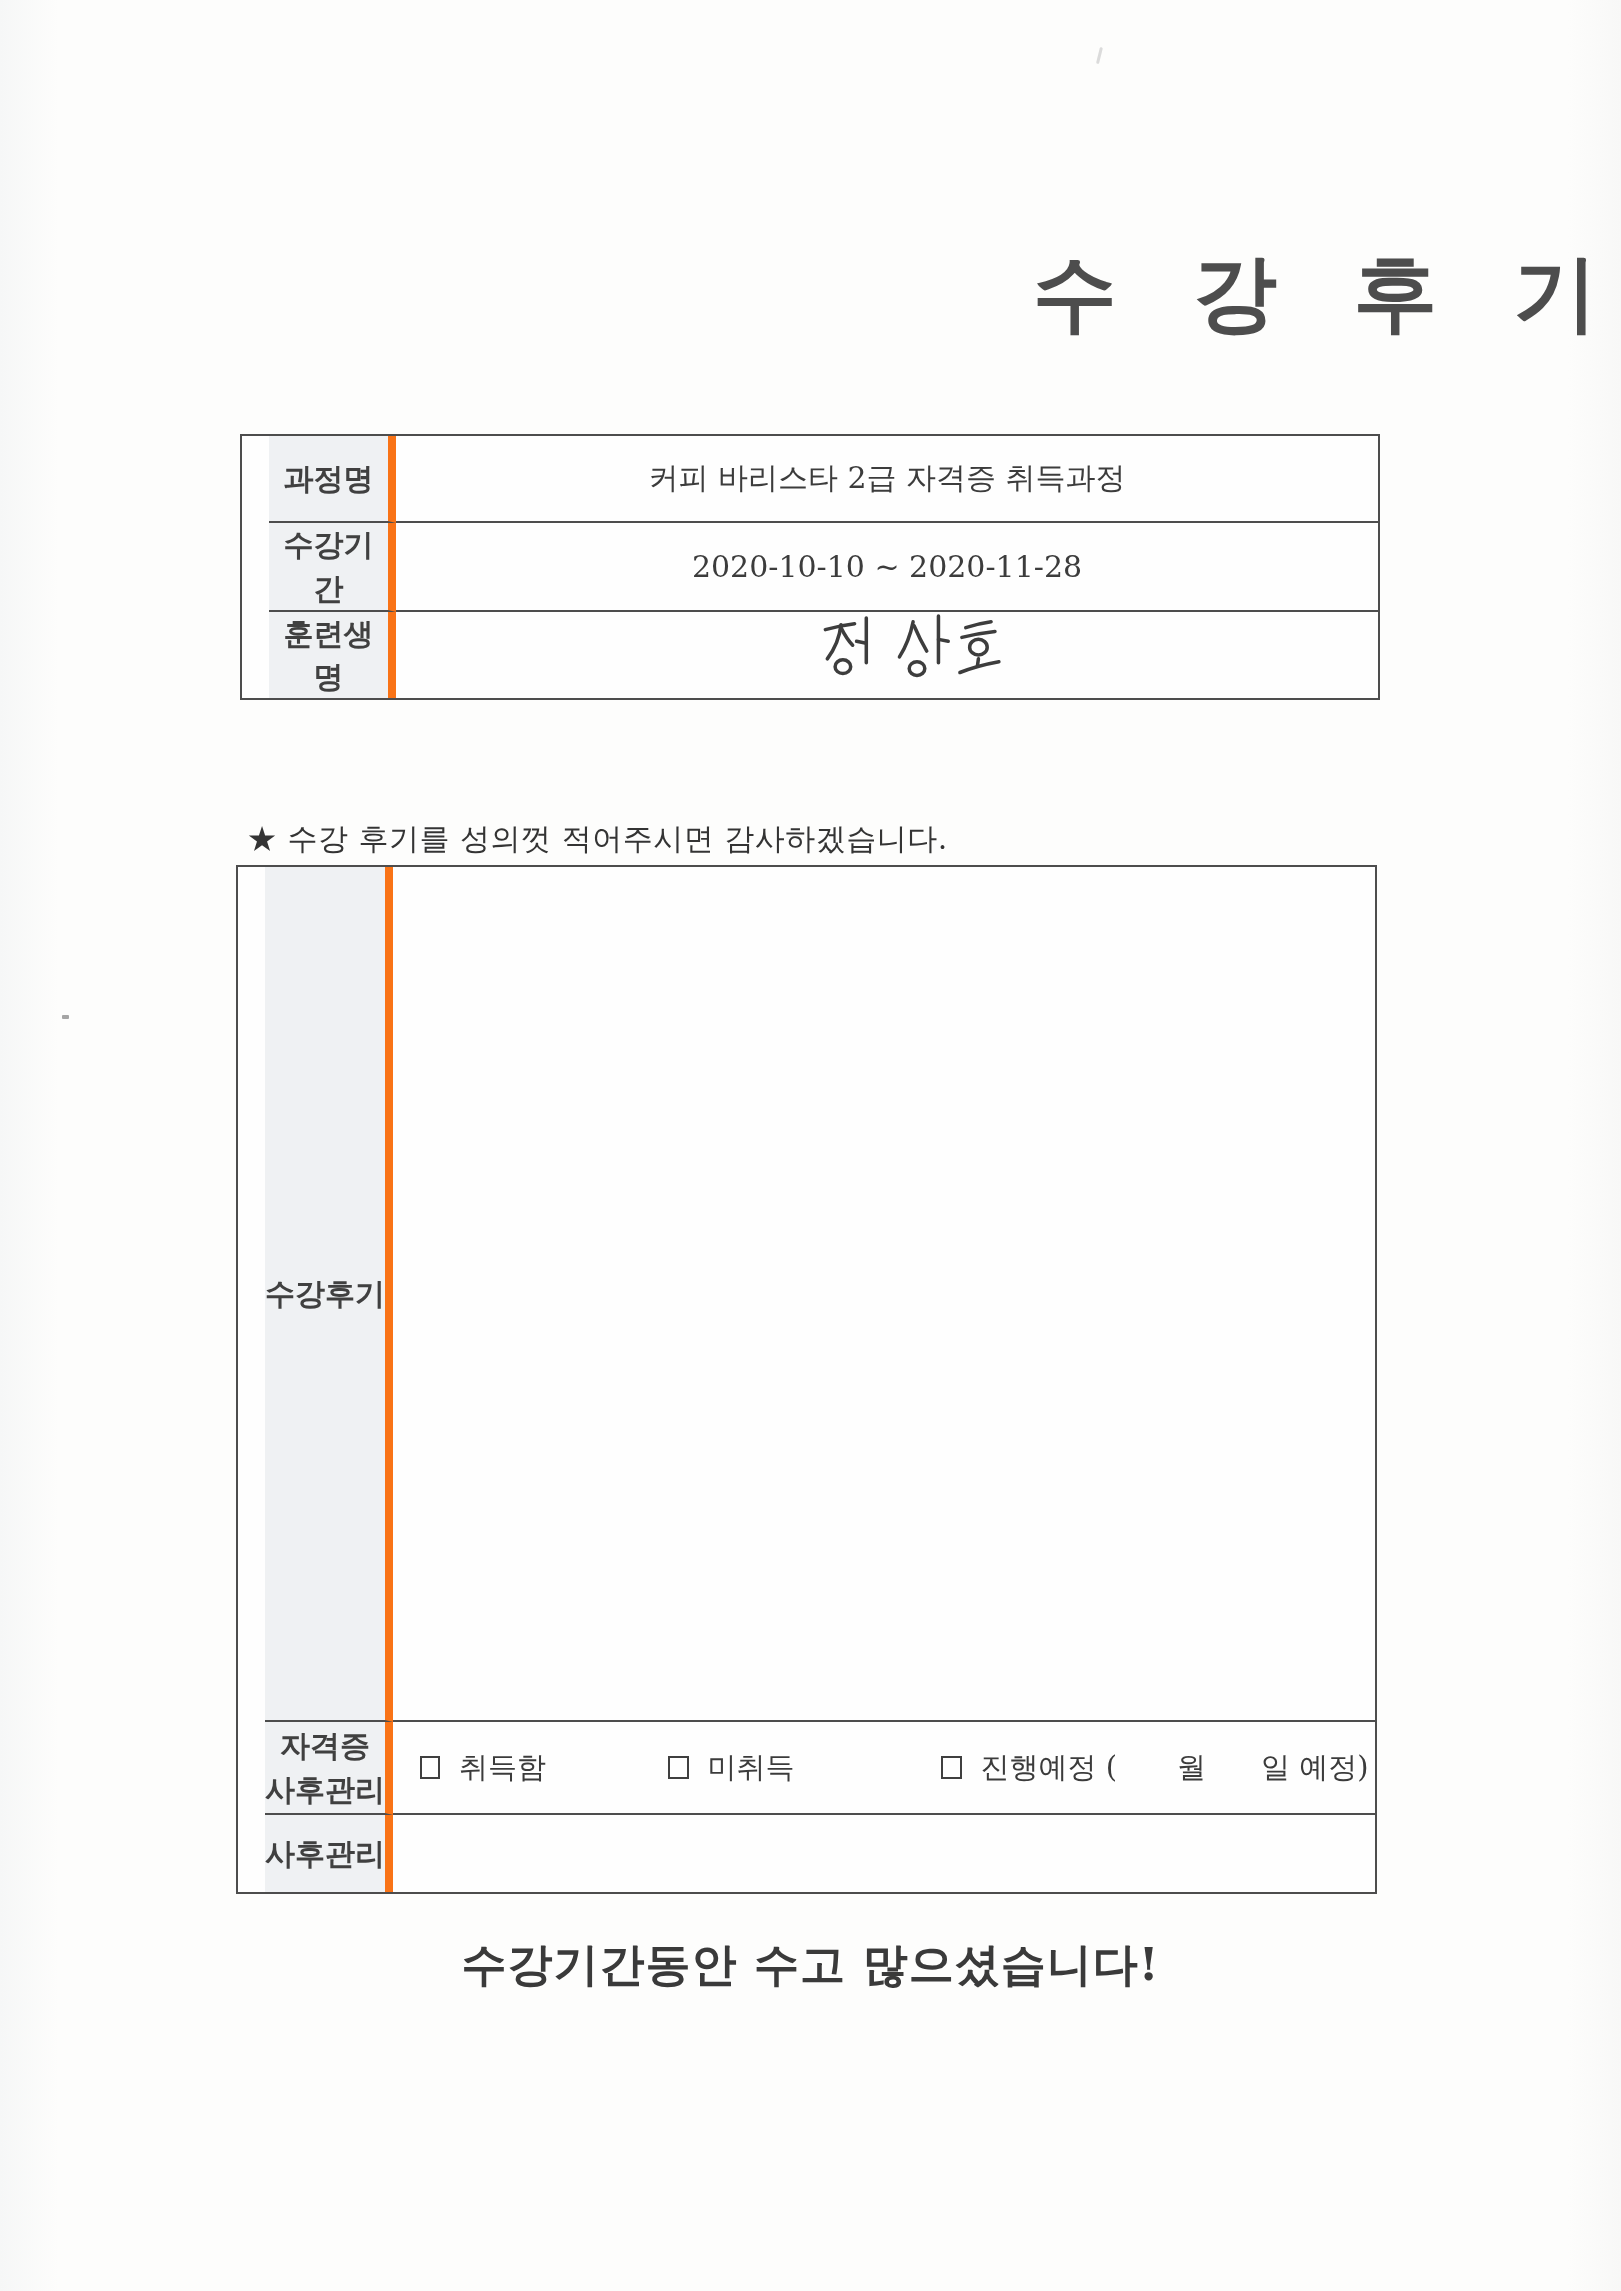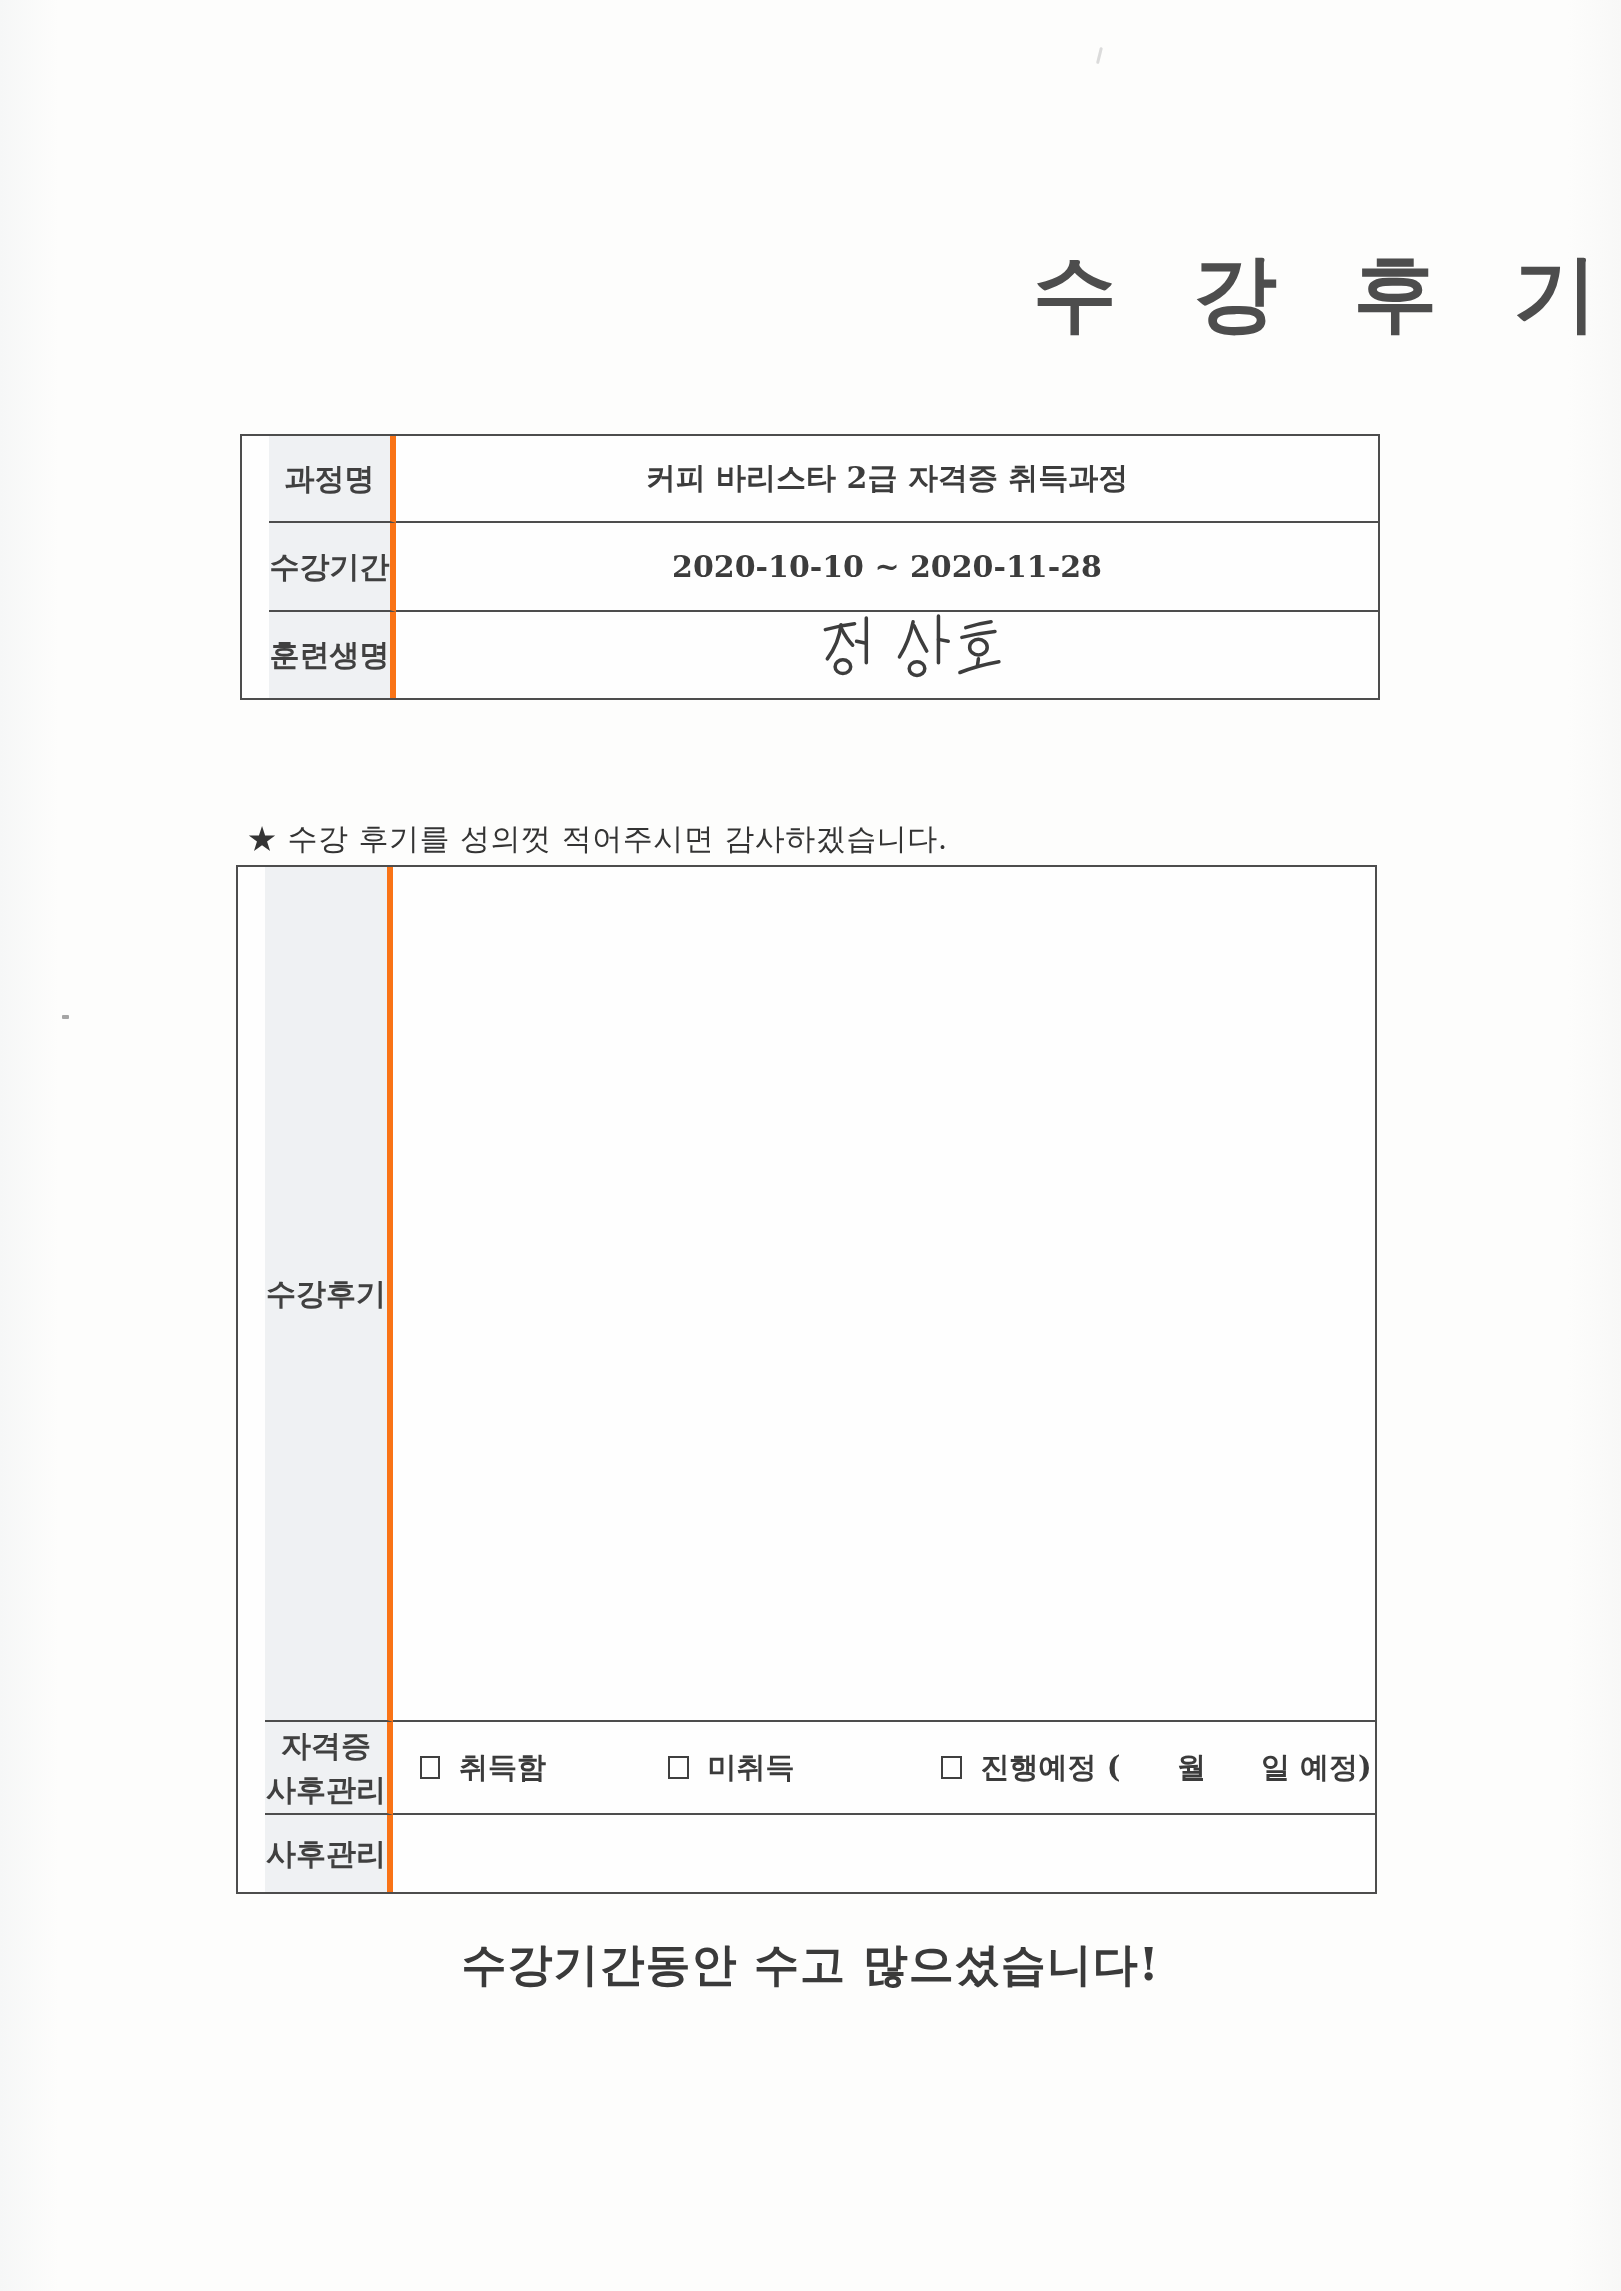--- a/index.html
+++ b/index.html
@@ -16,24 +16,24 @@
     position:absolute;top:237px;left:0;width:100%;
     margin:0;text-align:right;
     font-size:84px;font-weight:600;letter-spacing:23.5px;
     color:#4d4d4d;
   }
   
   .grid{position:absolute;display:grid;background:#fefefe;border:2px solid #4d4d4d;box-sizing:content-box;}
   .cell{display:flex;align-items:center;box-sizing:border-box;font-size:30px;}
   .cell.label{
     background:#eff1f3;justify-content:center;text-align:center;
-    font-weight:700;color:#404040;border-right:6px solid #f97316;
+    font-weight:700;color:#404040;border-right:8px solid #f97316;
     flex-direction:column;line-height:1.45;margin-left:27px;
   }
-  .cell.value{justify-content:center;color:#3c3c3c;position:relative;font-weight:bold;}
+  .cell.value{justify-content:center;color:#3c3c3c;position:relative;}
   .bb{border-bottom:2px solid #4d4d4d;}
   
   .info-table{left:240px;top:434px;width:1136px;grid-template-columns:154px 1fr;grid-template-rows:87px 89px 86px;}
   .sig-cell{justify-content:flex-start;padding-left:59px;}
   .signature{width:196px;height:78px;margin-top:-3.9px;}
   .signature path{stroke:#3d3d3d;stroke-width:3.6;fill:none;stroke-linecap:round;stroke-linejoin:round;}
   
   .note{position:absolute;left:247px;top:819px;font-size:30px;color:#343434;letter-spacing:0.5px;text-align:right;}
   
   .review-table{left:236px;top:865px;width:1137px;grid-template-columns:155px 1fr;grid-template-rows:855px 93px 77px;}

